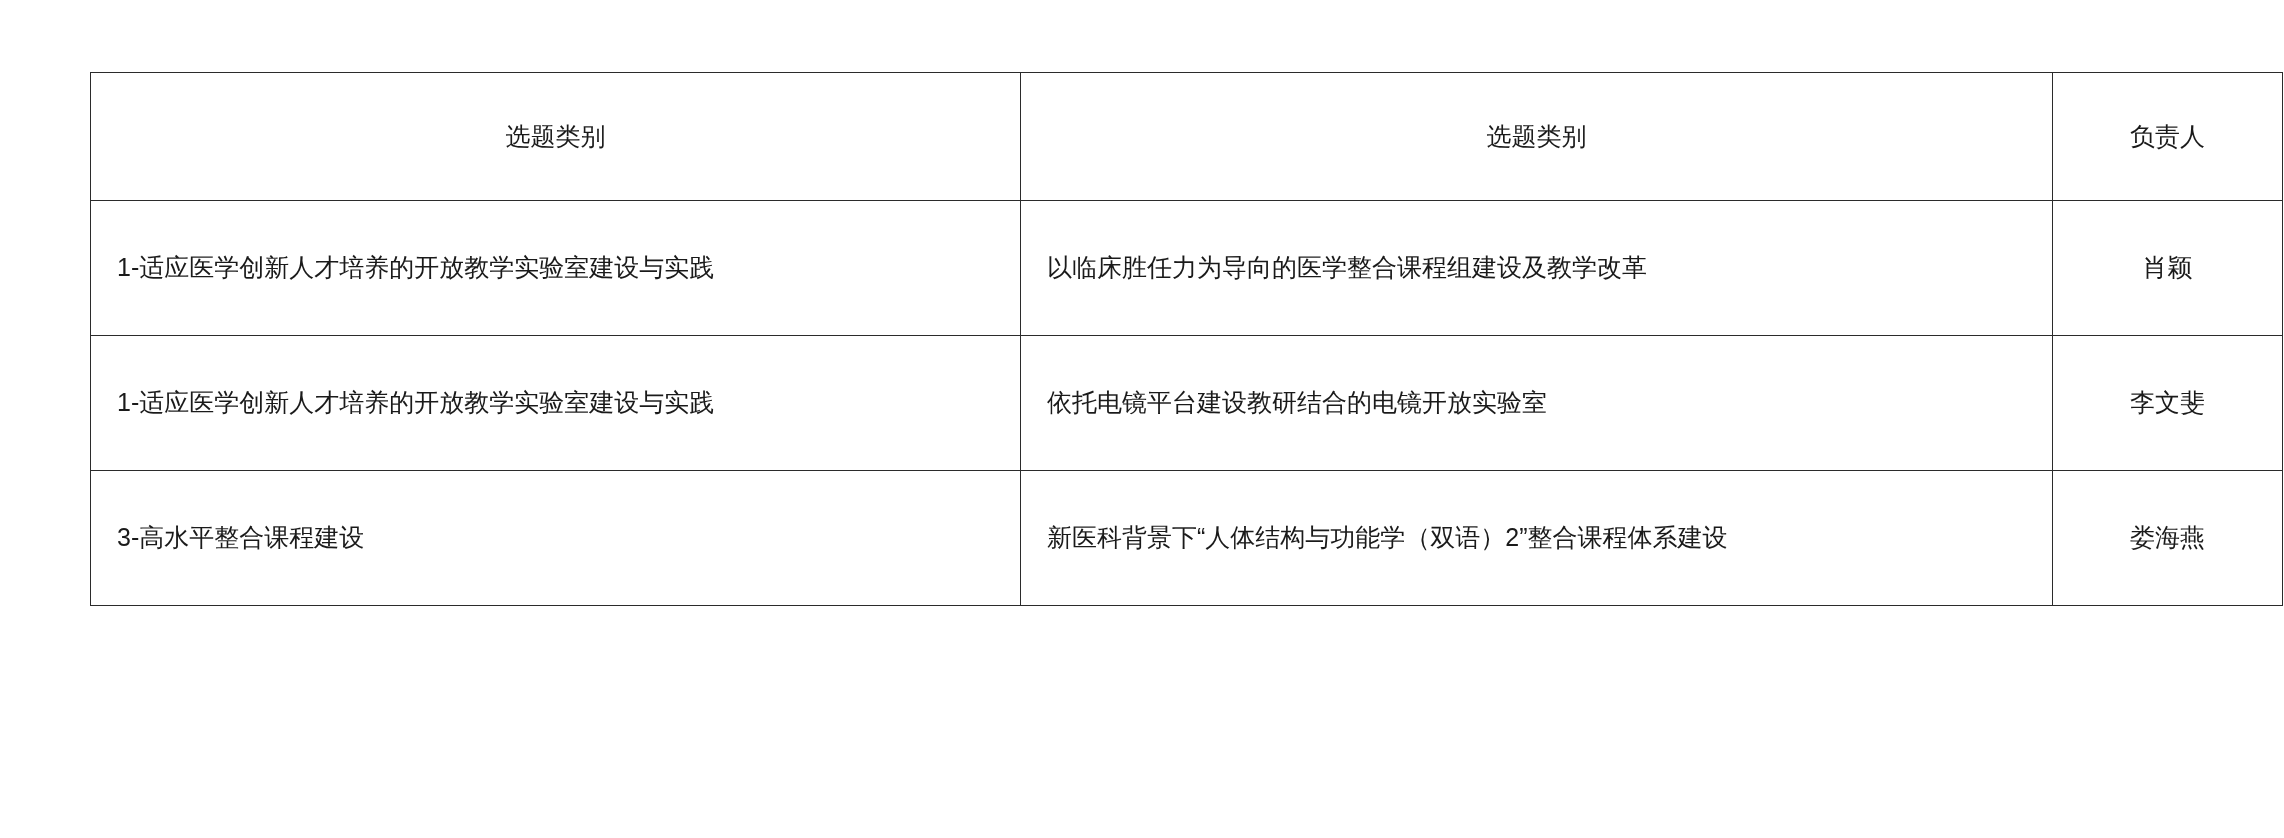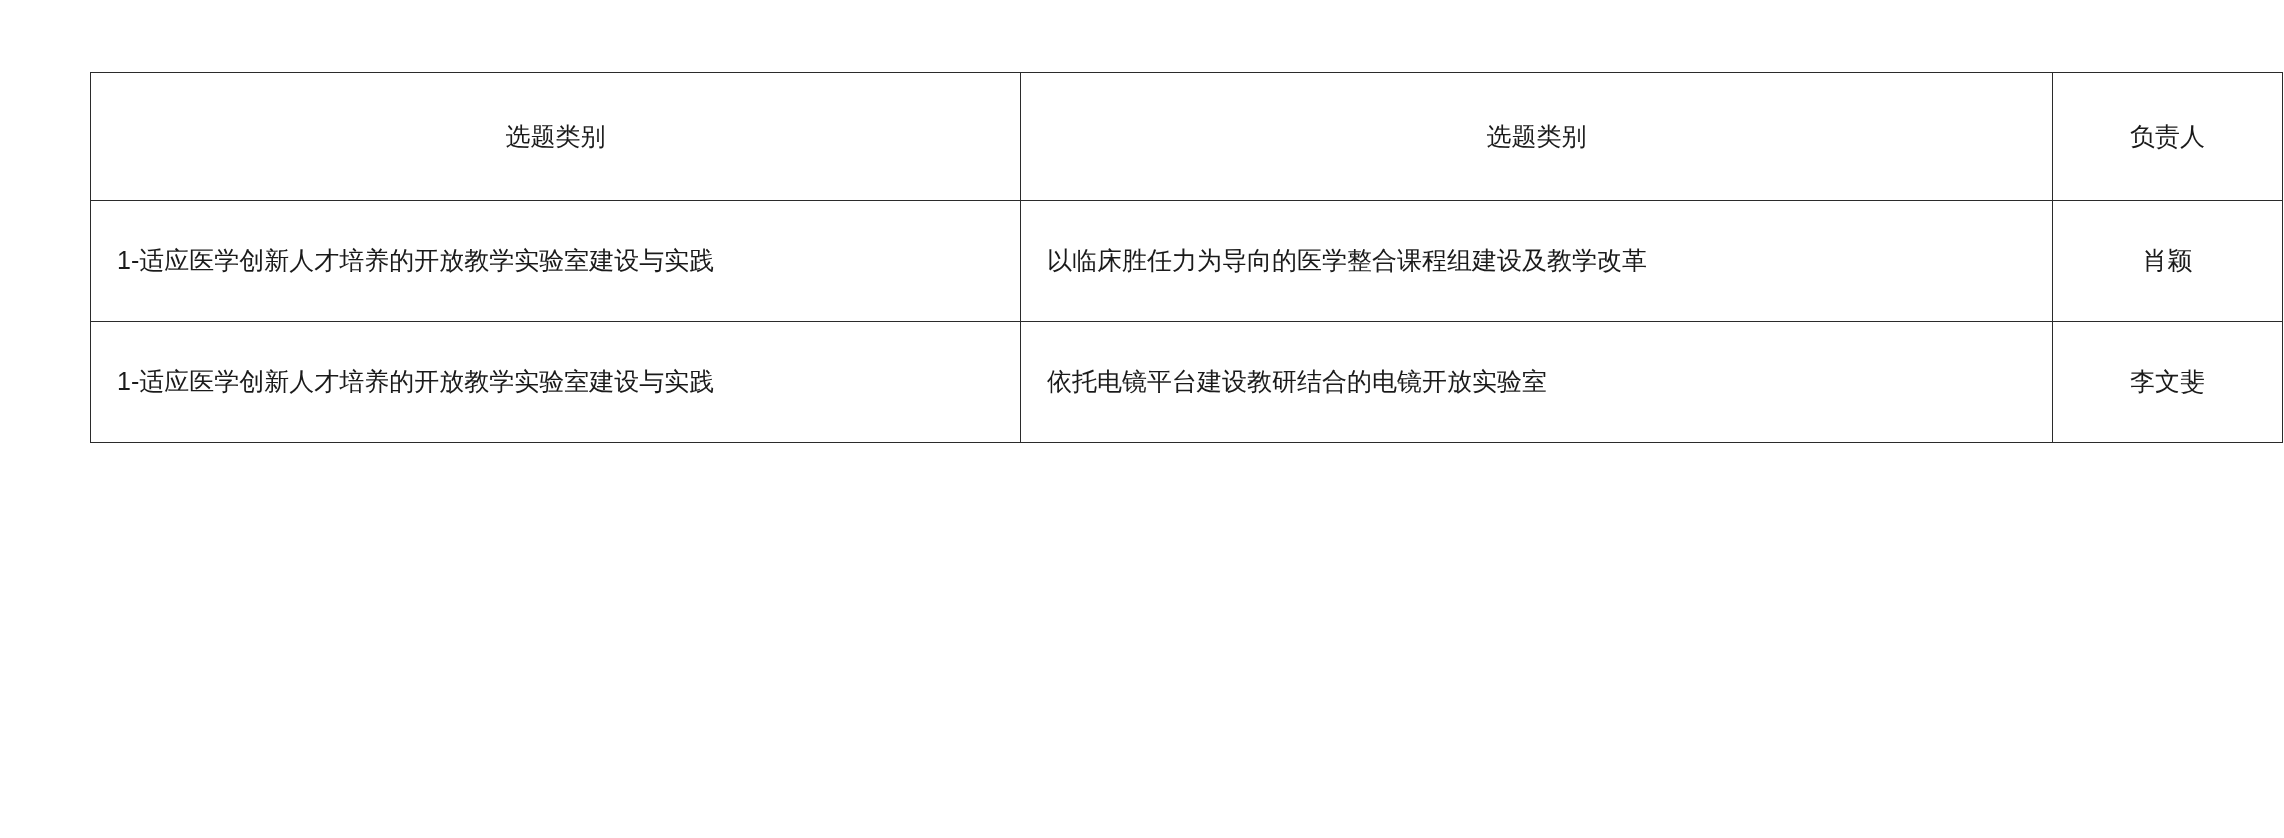--- a/index.html
+++ b/index.html
@@ -46,21 +46,21 @@
     color: #1a1a1a;
     box-sizing: border-box;
   }
   table.data-table thead th {
     height: 128px;
     text-align: center;
     vertical-align: middle;
     padding: 0 16px;
   }
   table.data-table tbody td {
-    height: 121px;
+    height: 135px;
     vertical-align: middle;
   }
   td.cell-left {
     text-align: left;
     padding: 0 8px 0 26px;
   }
   td.cell-center {
     text-align: center;
     padding: 0 10px;
   }
@@ -87,16 +87,21 @@
         <tr>
           <td class="cell-left">1-适应医学创新人才培养的开放教学实验室建设与实践</td>
           <td class="cell-left">以临床胜任力为导向的医学整合课程组建设及教学改革</td>
           <td class="cell-center">肖颖</td>
         </tr>
         <tr>
           <td class="cell-left">1-适应医学创新人才培养的开放教学实验室建设与实践</td>
           <td class="cell-left">依托电镜平台建设教研结合的电镜开放实验室</td>
           <td class="cell-center">李文斐</td>
         </tr>
+        <tr>
+          <td class="cell-left">3-高水平整合课程建设</td>
+          <td class="cell-left">新医科背景下“人体结构与功能学（双语）2”整合课程体系建设</td>
+          <td class="cell-center">娄海燕</td>
+        </tr>
       </tbody>
     </table>
   </div>
 </div>
 
 </body></html>

